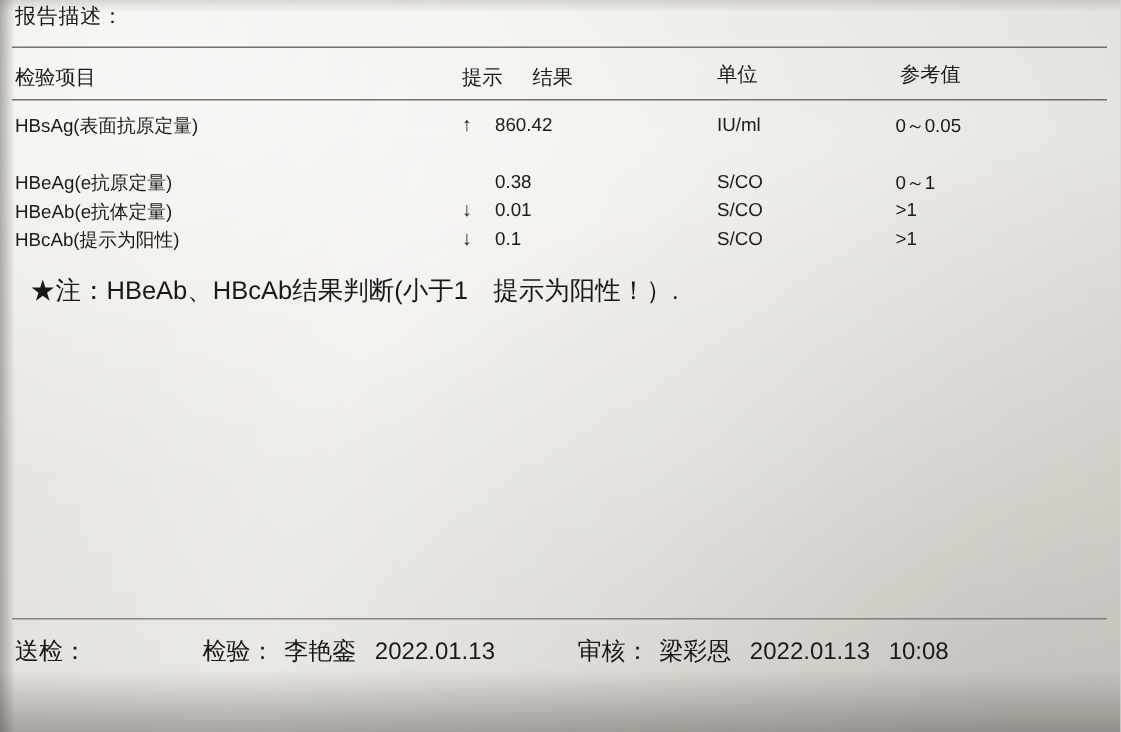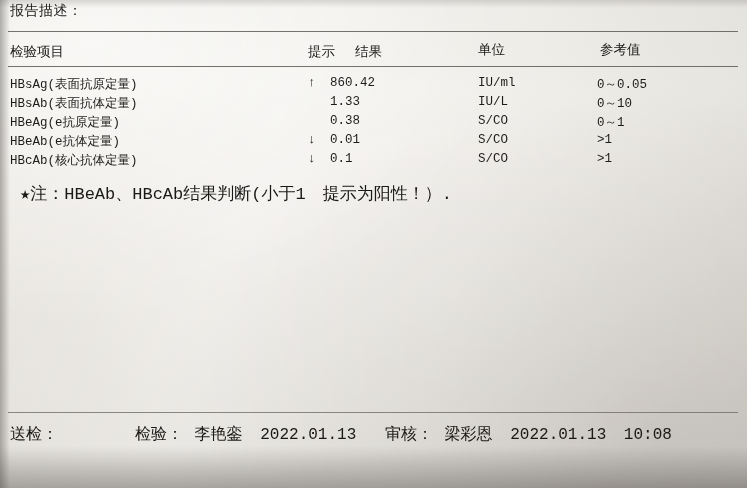--- a/index.html
+++ b/index.html
@@ -15,21 +15,20 @@
   }
   #page {
     position: relative;
     width: 747px;
     height: 488px;
     background:
       linear-gradient(105deg, rgba(255,255,255,0.00) 0%, rgba(255,255,255,0.30) 35%, rgba(255,255,255,0.12) 60%, rgba(0,0,0,0.05) 100%),
       linear-gradient(180deg, #e9e7e2 0%, #eceae5 18%, #e7e4df 45%, #e3e0da 70%, #dedbd5 100%);
     color: #23211f;
     filter: contrast(1.02);
-    font-family: Liberation Mono, monospace;
   }
   
   #page:before {
     content: "";
     position: absolute;
     left: 0; top: 0; right: 0; bottom: 0;
     background:
       radial-gradient(ellipse at 12% 8%, rgba(255,255,255,0.55) 0%, rgba(255,255,255,0) 45%),
       radial-gradient(ellipse at 88% 90%, rgba(120,115,110,0.20) 0%, rgba(120,115,110,0) 55%),
       radial-gradient(ellipse at 60% 60%, rgba(255,255,255,0.25) 0%, rgba(255,255,255,0) 60%);
@@ -168,46 +167,39 @@
     <div class="rule r2"></div>
 
     <div class="row" style="top:76px;">
       <span class="name">HBsAg(表面抗原定量)</span>
       <span class="flag">↑</span>
       <span class="value">860.42</span>
       <span class="unit">IU/ml</span>
       <span class="ref">0～0.05</span>
     </div>
 
-    <div class="row" style="top:95px;">
-      <span class="name">HBsAb(表面抗体定量)</span>
-      <span class="flag"></span>
-      <span class="value">1.33</span>
-      <span class="unit">IU/L</span>
-      <span class="ref">0～10</span>
-    </div>
 
     <div class="row" style="top:114px;padding-left:27px;">
       <span class="name">HBeAg(e抗原定量)</span>
       <span class="flag"></span>
       <span class="value">0.38</span>
       <span class="unit">S/CO</span>
       <span class="ref">0～1</span>
     </div>
 
     <div class="row" style="top:133px;">
       <span class="name">HBeAb(e抗体定量)</span>
       <span class="flag">↓</span>
       <span class="value">0.01</span>
       <span class="unit">S/CO</span>
       <span class="ref">&gt;1</span>
     </div>
 
     <div class="row" style="top:152px;">
-      <span class="name">HBcAb(核心抗体定量)</span>
+      <span class="name">HBcAb(提示为阳性)</span>
       <span class="flag">↓</span>
       <span class="value">0.1</span>
       <span class="unit">S/CO</span>
       <span class="ref">&gt;1</span>
     </div>
 
     <div class="note">★注：HBeAb、HBcAb结果判断(小于1　提示为阳性！）.</div>
 
     <div class="footer-rule"></div>
 

